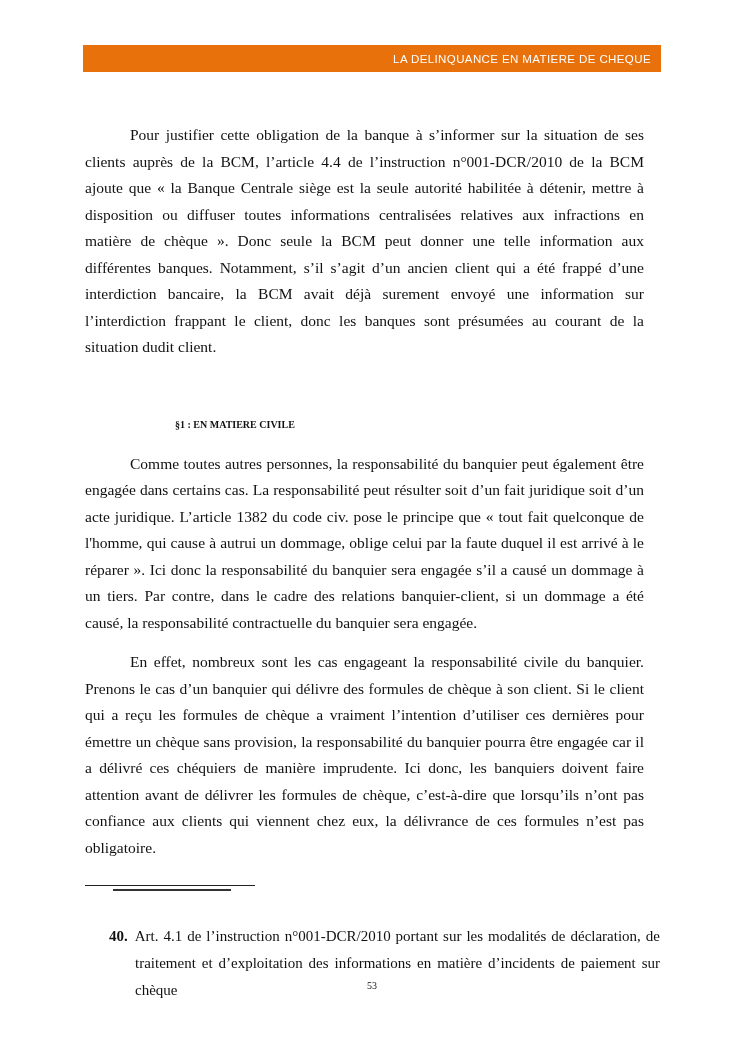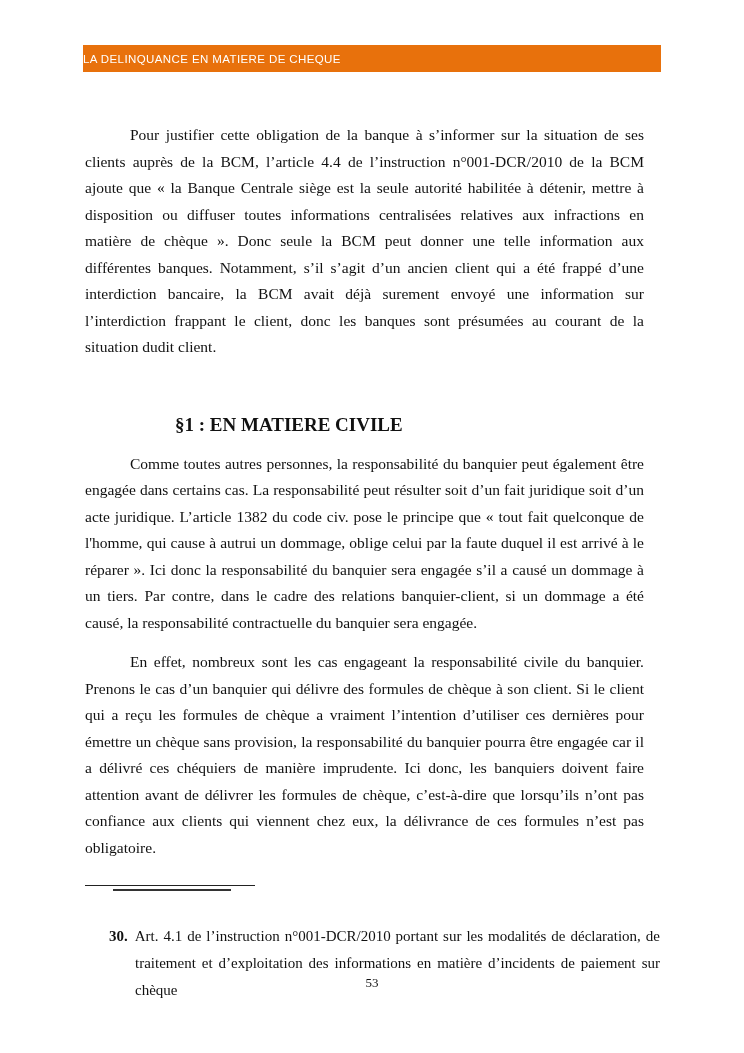--- a/index.html
+++ b/index.html
@@ -18,21 +18,21 @@
   }
   .header-bar {
     position: absolute;
     left: 83px;
     top: 45px;
     width: 578px;
     height: 27px;
     background: #e8710c; 
     display: flex;
     align-items: center;
-    justify-content: flex-start;
+    justify-content: flex-end;
     padding-right: 10px;
     box-sizing: border-box;
   }
   .header-title {
     color: #ffffff;
     font-family: "Liberation Sans", sans-serif;
     font-size: 11.5px;
     letter-spacing: 0.4px;
     white-space: nowrap;
   }
@@ -45,21 +45,21 @@
   .body-para {
     margin: 0 16px 13px 0;
     font-size: 15.5px;
     line-height: 26.5px;
     text-align: justify;
     text-indent: 45px;
   }
   .section-heading {
     margin: 54px 0 16px 0;
     padding-left: 90px;
-    font-size: 19px;
+    font-size: 10px;
     font-weight: bold;
     line-height: 20px;
   }
   .footnote-separator-wrap {
     margin-top: 24px;
     height: 8px;
     position: relative;
   }
   .sep-line-1 {
     position: absolute;
@@ -88,21 +88,21 @@
   .footnote-number {
     font-weight: bold;
     margin-right: 7px;
   }
   .page-number {
     position: absolute;
     left: 0;
     right: 0;
     bottom: 62px;
     text-align: center;
-    font-size: 13px;
+    font-size: 10px;
   }
 </style>
 </head>
 <body>
 
 <div class="page">
 
   <div class="header-bar" style="background-color: rgb(232, 113, 12);">
     <span class="header-title">LA DELINQUANCE EN MATIERE DE CHEQUE</span>
   </div>
@@ -116,20 +116,20 @@
     <p class="body-para">Comme toutes autres personnes, la responsabilité du banquier peut également être engagée dans certains cas. La responsabilité peut résulter soit d’un fait juridique soit d’un acte juridique. L’article 1382 du code civ. pose le principe que « tout fait quelconque de l'homme, qui cause à autrui un dommage, oblige celui par la faute duquel il est arrivé à le réparer ». Ici donc la responsabilité du banquier sera engagée s’il a causé un dommage à un tiers. Par contre, dans le cadre des relations banquier-client, si un dommage a été causé, la responsabilité contractuelle du banquier sera engagée.</p>
 
     <p class="body-para">En effet, nombreux sont les cas engageant la responsabilité civile du banquier. Prenons le cas d’un banquier qui délivre des formules de chèque à son client. Si le client qui a reçu les formules de chèque a vraiment l’intention d’utiliser ces dernières pour émettre un chèque sans provision, la responsabilité du banquier pourra être engagée car il a délivré ces chéquiers de manière imprudente. Ici donc, les banquiers doivent faire attention avant de délivrer les formules de chèque, c’est-à-dire que lorsqu’ils n’ont pas confiance aux clients qui viennent chez eux, la délivrance de ces formules n’est pas obligatoire.</p>
 
     <div class="footnote-separator-wrap">
       <div class="sep-line-1"></div>
       <div class="sep-line-2"></div>
     </div>
 
     <div class="footnote">
-      <span class="footnote-number">30.</span><span class="footnote-text">Art. 4.1 de l’instruction n°001-DCR/2010 portant sur les modalités de déclaration, de traitement et d’exploitation des informations en matière d’incidents de paiement sur chèque</span>
+      <span class="footnote-number">40.</span><span class="footnote-text">Art. 4.1 de l’instruction n°001-DCR/2010 portant sur les modalités de déclaration, de traitement et d’exploitation des informations en matière d’incidents de paiement sur chèque</span>
     </div>
 
   </div>
 
   <div class="page-number">53</div>
 
 </div>
 
 </body></html>

